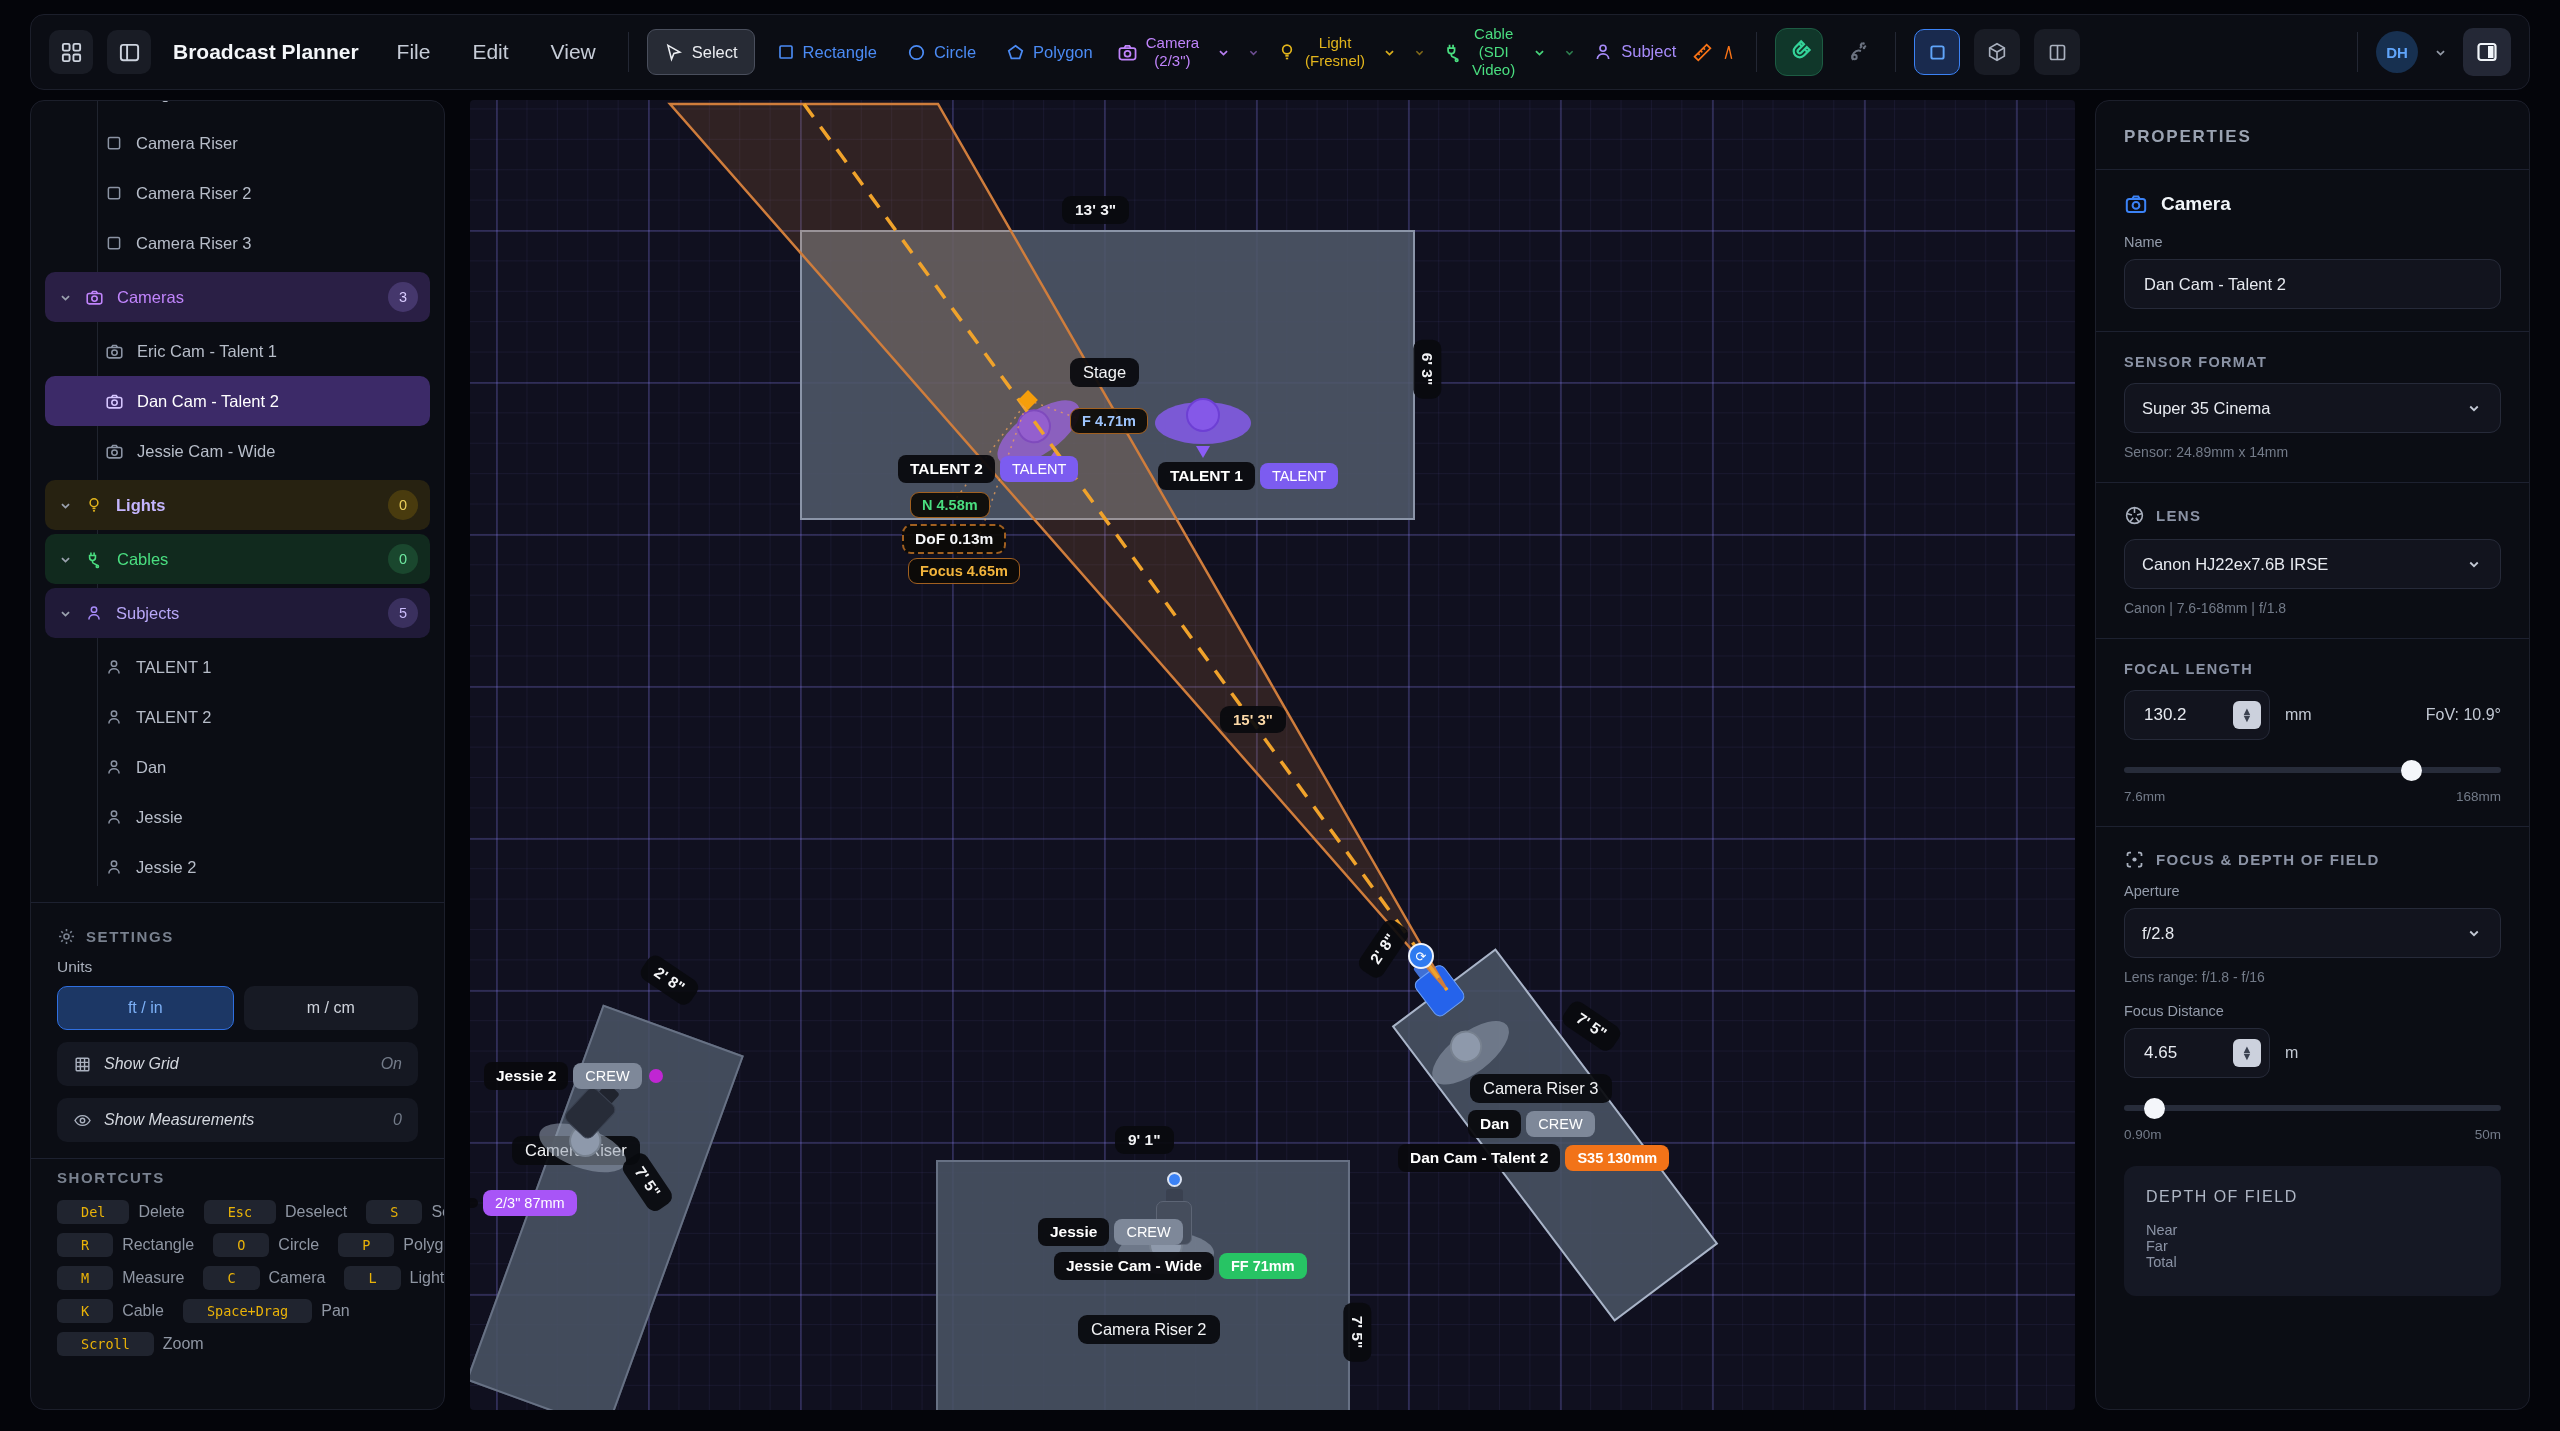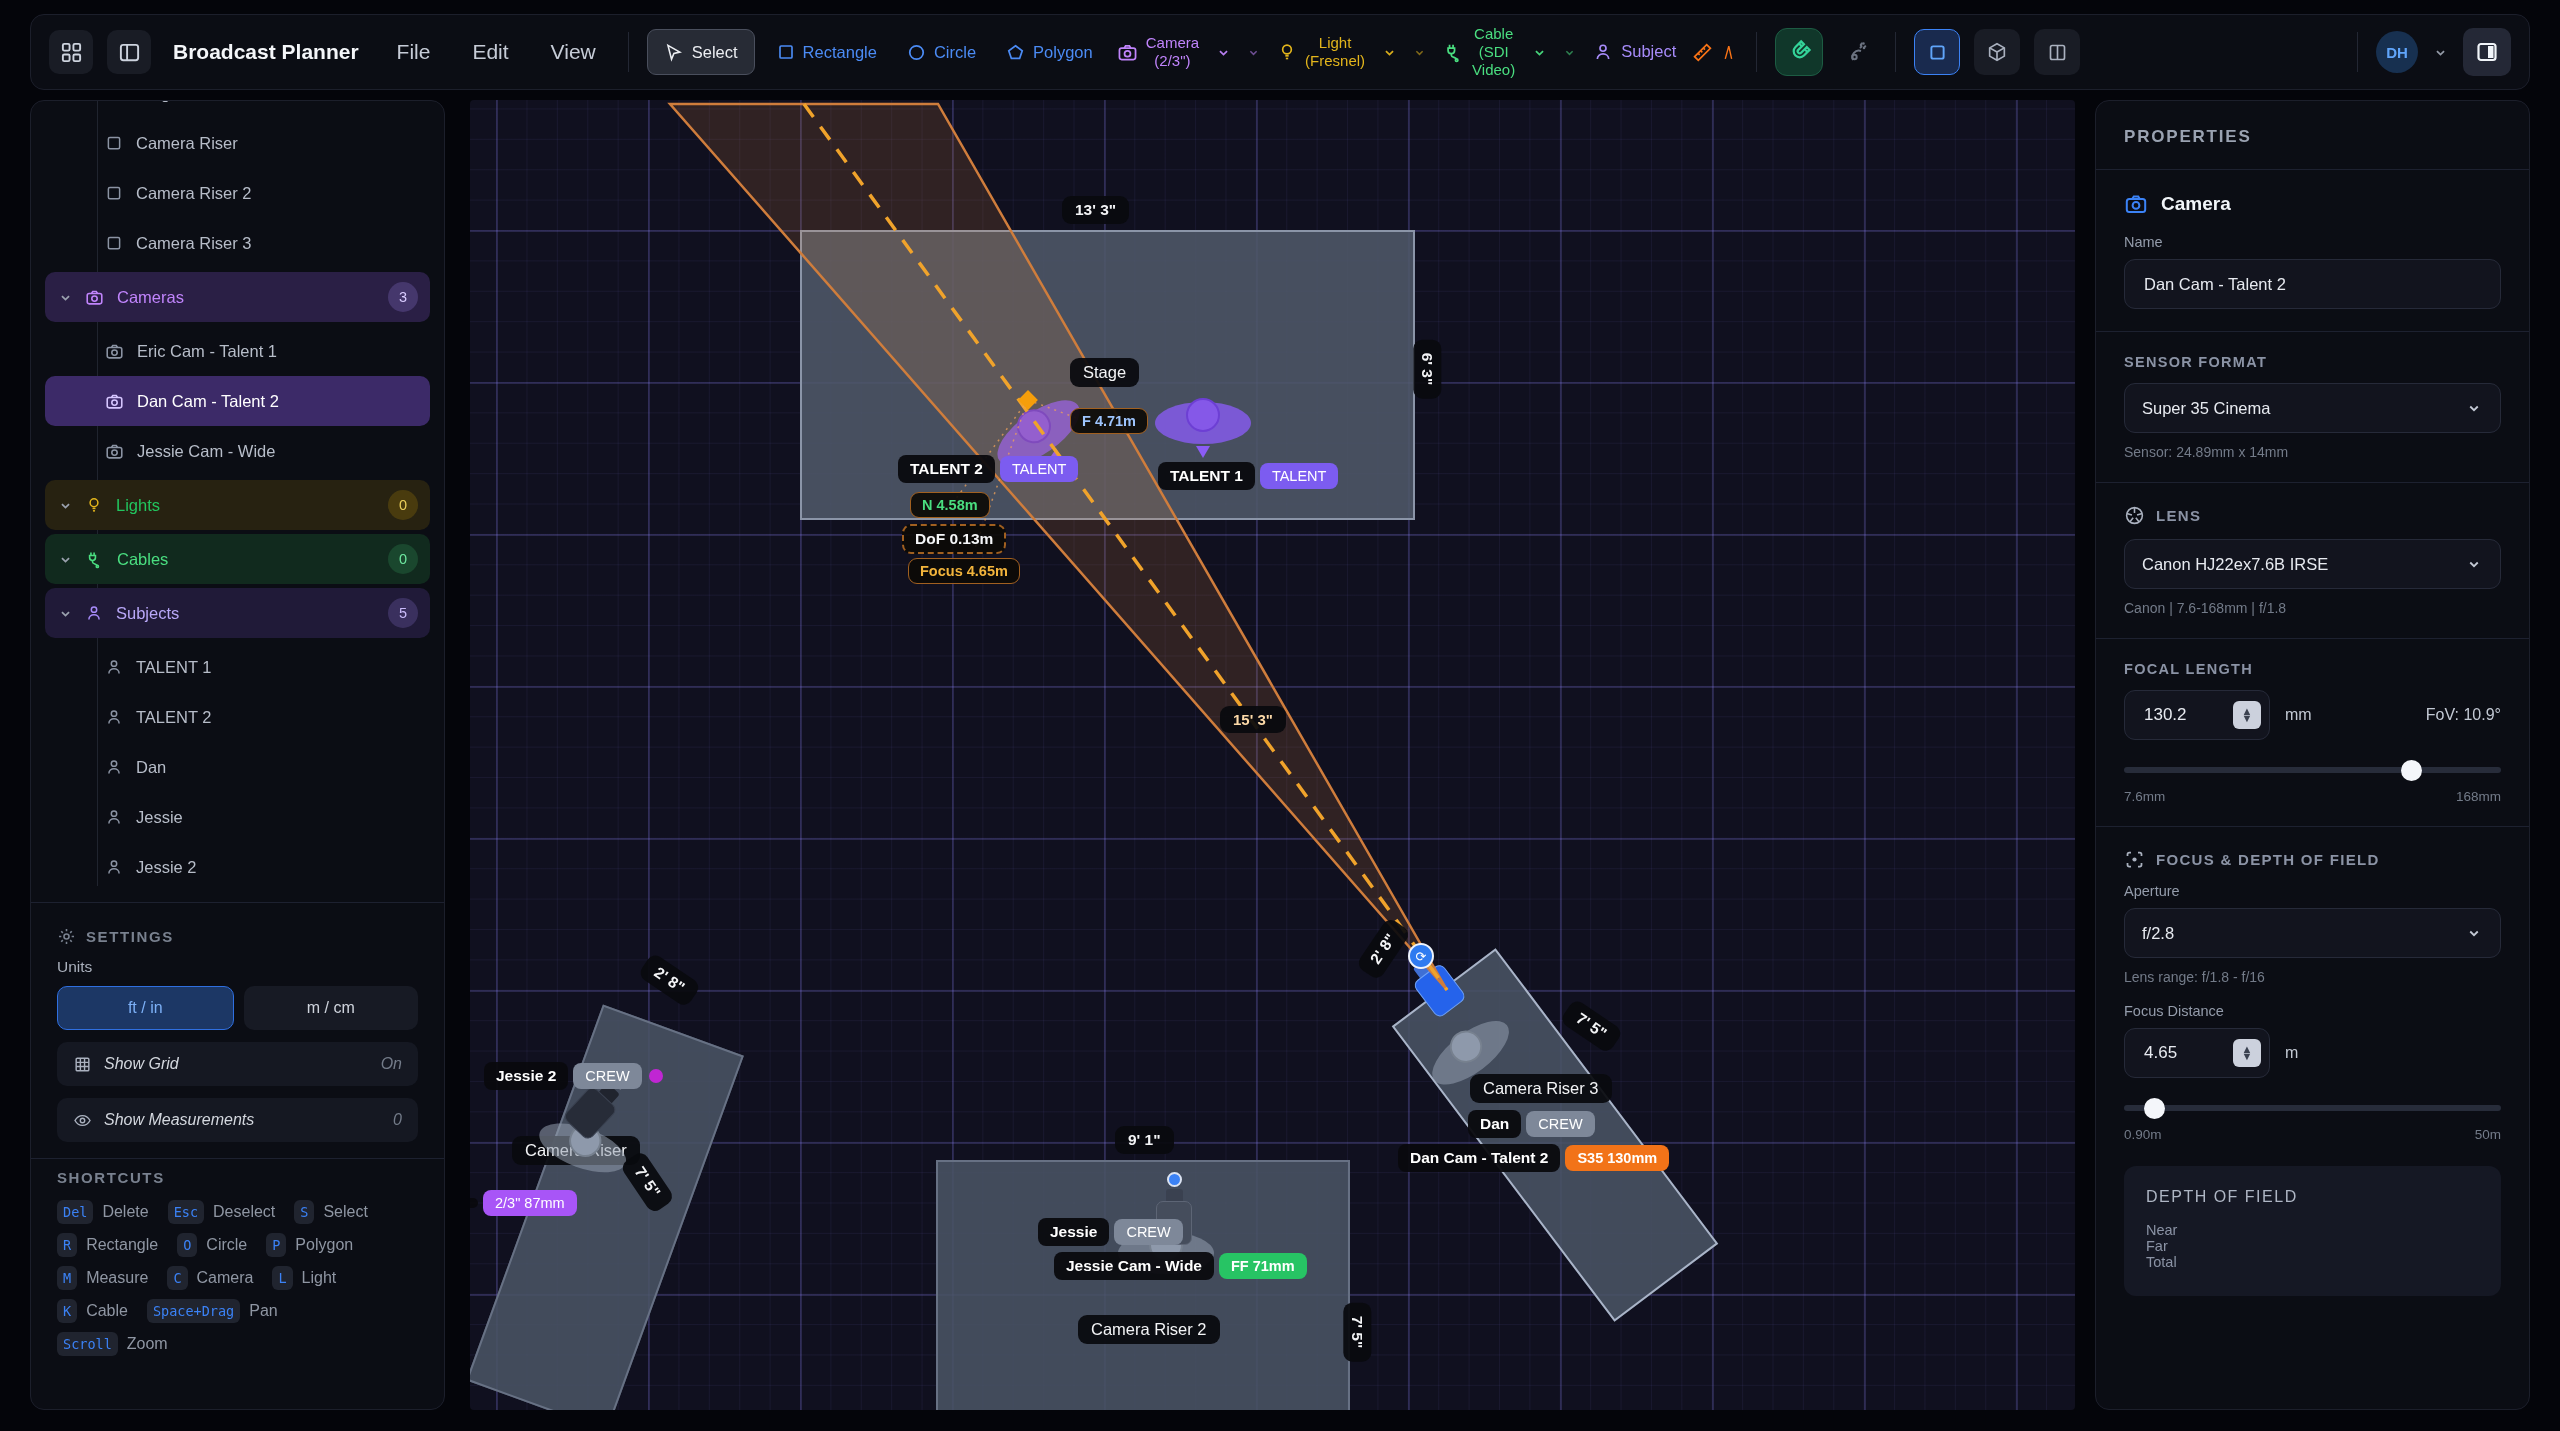--- a/index.html
+++ b/index.html
@@ -54,21 +54,21 @@
   .lrow .licon { display:flex; color:#8b93a3; flex:0 0 auto; }
   .lrow .llabel { flex:1; white-space:nowrap; overflow:hidden; }
   .lrow.indent { padding-left:60px; }
   .lrow.indent2 { padding-left:60px; }
   .lrow.grp { margin:4px 0; }
   .lrow .gchev { display:flex; color:#9aa1ae; margin-right:-2px; }
   .lbadge { width:30px; height:30px; border-radius:50%; display:flex; align-items:center;
     justify-content:center; font-size:14.5px; flex:0 0 auto; }
   .g-cameras { background:#2a1f45; } .g-cameras .llabel{ color:#c084fc; } .g-cameras .licon{ color:#c084fc; }
   .g-cameras .lbadge { background:rgba(167,139,250,.22); color:#d9ccff; }
-  .g-lights { background:#272211; } .g-lights .llabel{ color:#22c55e; } .g-lights .licon{ color:#e3b51c; }
+  .g-lights { background:#272211; } .g-lights .llabel{ color:#c4b5fd;font-weight:bold; } .g-lights .licon{ color:#e3b51c; }
   .g-lights .lbadge { background:rgba(234,179,8,.18); color:#eace5a; }
   .g-cables { background:#112a1e; } .g-cables .llabel{ color:#4ade80; } .g-cables .licon{ color:#4ade80; }
   .g-cables .lbadge { background:rgba(74,222,128,.16); color:#6ee7a0; }
   .g-subjects { background:#201a38; } .g-subjects .llabel{ color:#b9a8f8; } .g-subjects .licon{ color:#a78bfa; }
   .g-subjects .lbadge { background:rgba(167,139,250,.2); color:#cabcfa; }
   .lrow.sel { background:#3c2a68; } .lrow.sel .llabel { color:#fff; } .lrow.sel .licon { color:#d6c6ff; }
   .side-divider { height:1px; background:#1d2130; margin:10px 0; }
   .side-section { padding:4px 26px 0; }
   .sec-head { display:flex; align-items:center; gap:10px; color:#79818f; font-size:15px;
     font-weight:700; letter-spacing:1.6px; margin:10px 0 12px; }
@@ -76,22 +76,22 @@
   .seg { display:flex; gap:10px; }
   .seg-btn { flex:1; height:44px; border-radius:10px; background:#171a24; color:#cfd4dd;
     display:flex; align-items:center; justify-content:center; font-size:16px; }
   .seg-btn.active { background:#1c3765; border:1.5px solid #2f6fe0; color:#7cb0f7; }
   .setting-row { display:flex; align-items:center; gap:12px; height:44px; border-radius:10px;
     background:#151822; margin-top:12px; padding:0 16px; font-size:16px; color:#d3d7de;font-style:italic; }
   .setting-row .val { margin-left:auto; color:#737b89; }
   .setting-row .sicon { color:#aab1bf; display:flex; }
   .shortcuts { padding:0 26px; }
   .sc-row { display:flex; align-items:center; gap:9px; margin-bottom:9px; flex-wrap:nowrap; }
-  .kbd { background:#20242f; border-radius:6px; padding:4px 6px; font-family:"DejaVu Sans Mono", monospace;
-    font-size:13.5px; color:#3b82f6; white-space:nowrap; }
+  .kbd { background:#20242f; border-radius:6px; padding:4px 24px; font-family:"DejaVu Sans Mono", monospace;
+    font-size:13.5px; color:#eab308; white-space:nowrap; }
   .sc-label { color:#8f96a3; font-size:16px; margin-right:10px; white-space:nowrap; }
 
   
   .canvas { position:absolute; left:470px; top:100px; width:1605px; height:1310px;
     background:#10101f; border-radius:4px; overflow:hidden; z-index:10;
     background-image:
       linear-gradient(to right, rgba(144,134,255,0.20) 1.6px, transparent 1.6px),
       linear-gradient(to bottom, rgba(144,134,255,0.20) 1.6px, transparent 1.6px),
       linear-gradient(to right, rgba(144,134,255,0.07) 1px, transparent 1px),
       linear-gradient(to bottom, rgba(144,134,255,0.07) 1px, transparent 1px);

